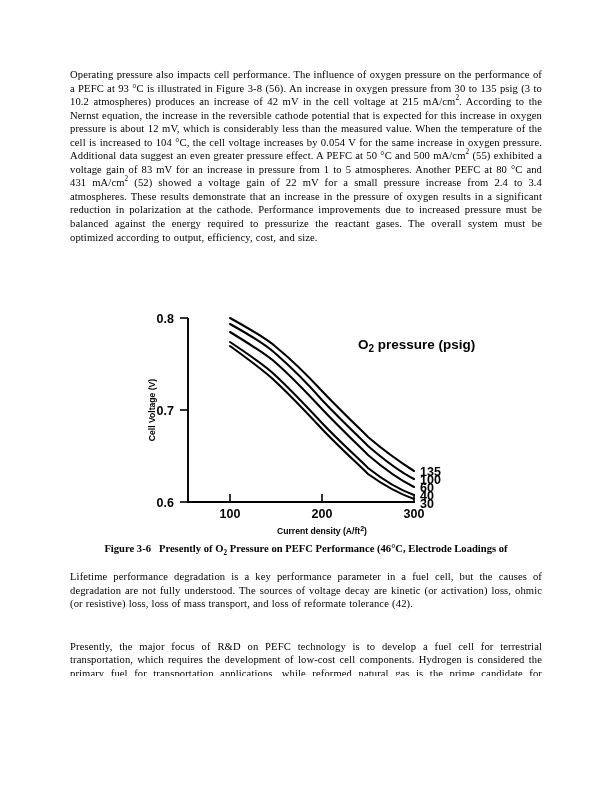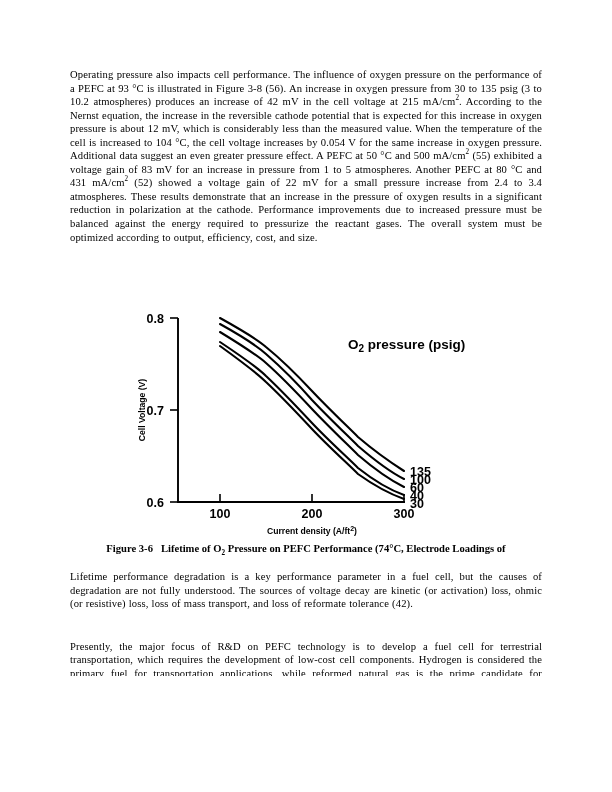--- a/index.html
+++ b/index.html
@@ -46,21 +46,21 @@
   }
   sub {
     font-size: 0.68em;
     vertical-align: sub;
     line-height: 0;
   }
 
   
   .figure-block {
     position: absolute;
-    left: 60px;
+    left: 70px;
     top: 296px;
     width: 472px;
   }
   .figure-area {
     position: relative;
     width: 472px;
     height: 240px;
   }
   .chart-svg {
     display: block;
@@ -195,21 +195,21 @@
           <text class="svg-text" x="350" y="188" font-size="12.5">100</text>
           <text class="svg-text" x="350" y="196" font-size="12.5">60</text>
           <text class="svg-text" x="350" y="204" font-size="12.5">40</text>
           <text class="svg-text" x="350" y="212" font-size="12.5">30</text>
         </g>
       </svg>
     </div>
   </div>
 
   <div class="fig-caption">
-    <span>Figure 3-6</span>&nbsp;&nbsp;&nbsp;<span>Lifetime of O</span><sub>2</sub><span> Pressure on PEFC Performance (74°C, Electrode Loadings of</span>
+    <span>Figure 3-6</span>&nbsp;&nbsp;&nbsp;<span>Presently of O</span><sub>2</sub><span> Pressure on PEFC Performance (46°C, Electrode Loadings of</span>
   </div>
 
   <div class="lower-text">
     <p class="body-par">Lifetime performance degradation is a key performance parameter in a fuel cell, but the causes of degradation are not fully understood.  The sources of voltage decay are kinetic (or activation) loss, ohmic (or resistive) loss, loss of mass transport, and loss of reformate tolerance (42).</p>
     <p class="body-par">Presently, the major focus of R&amp;D on PEFC technology is to develop a fuel cell for terrestrial transportation, which requires the development of low-cost cell components.  Hydrogen is considered the primary fuel for transportation applications, while reformed natural gas is the prime candidate for stationary applications. For automotive applications, the focus has shifted to</p>
   </div>
 
   <div class="footer">
     <span>3-15</span>
   </div>

